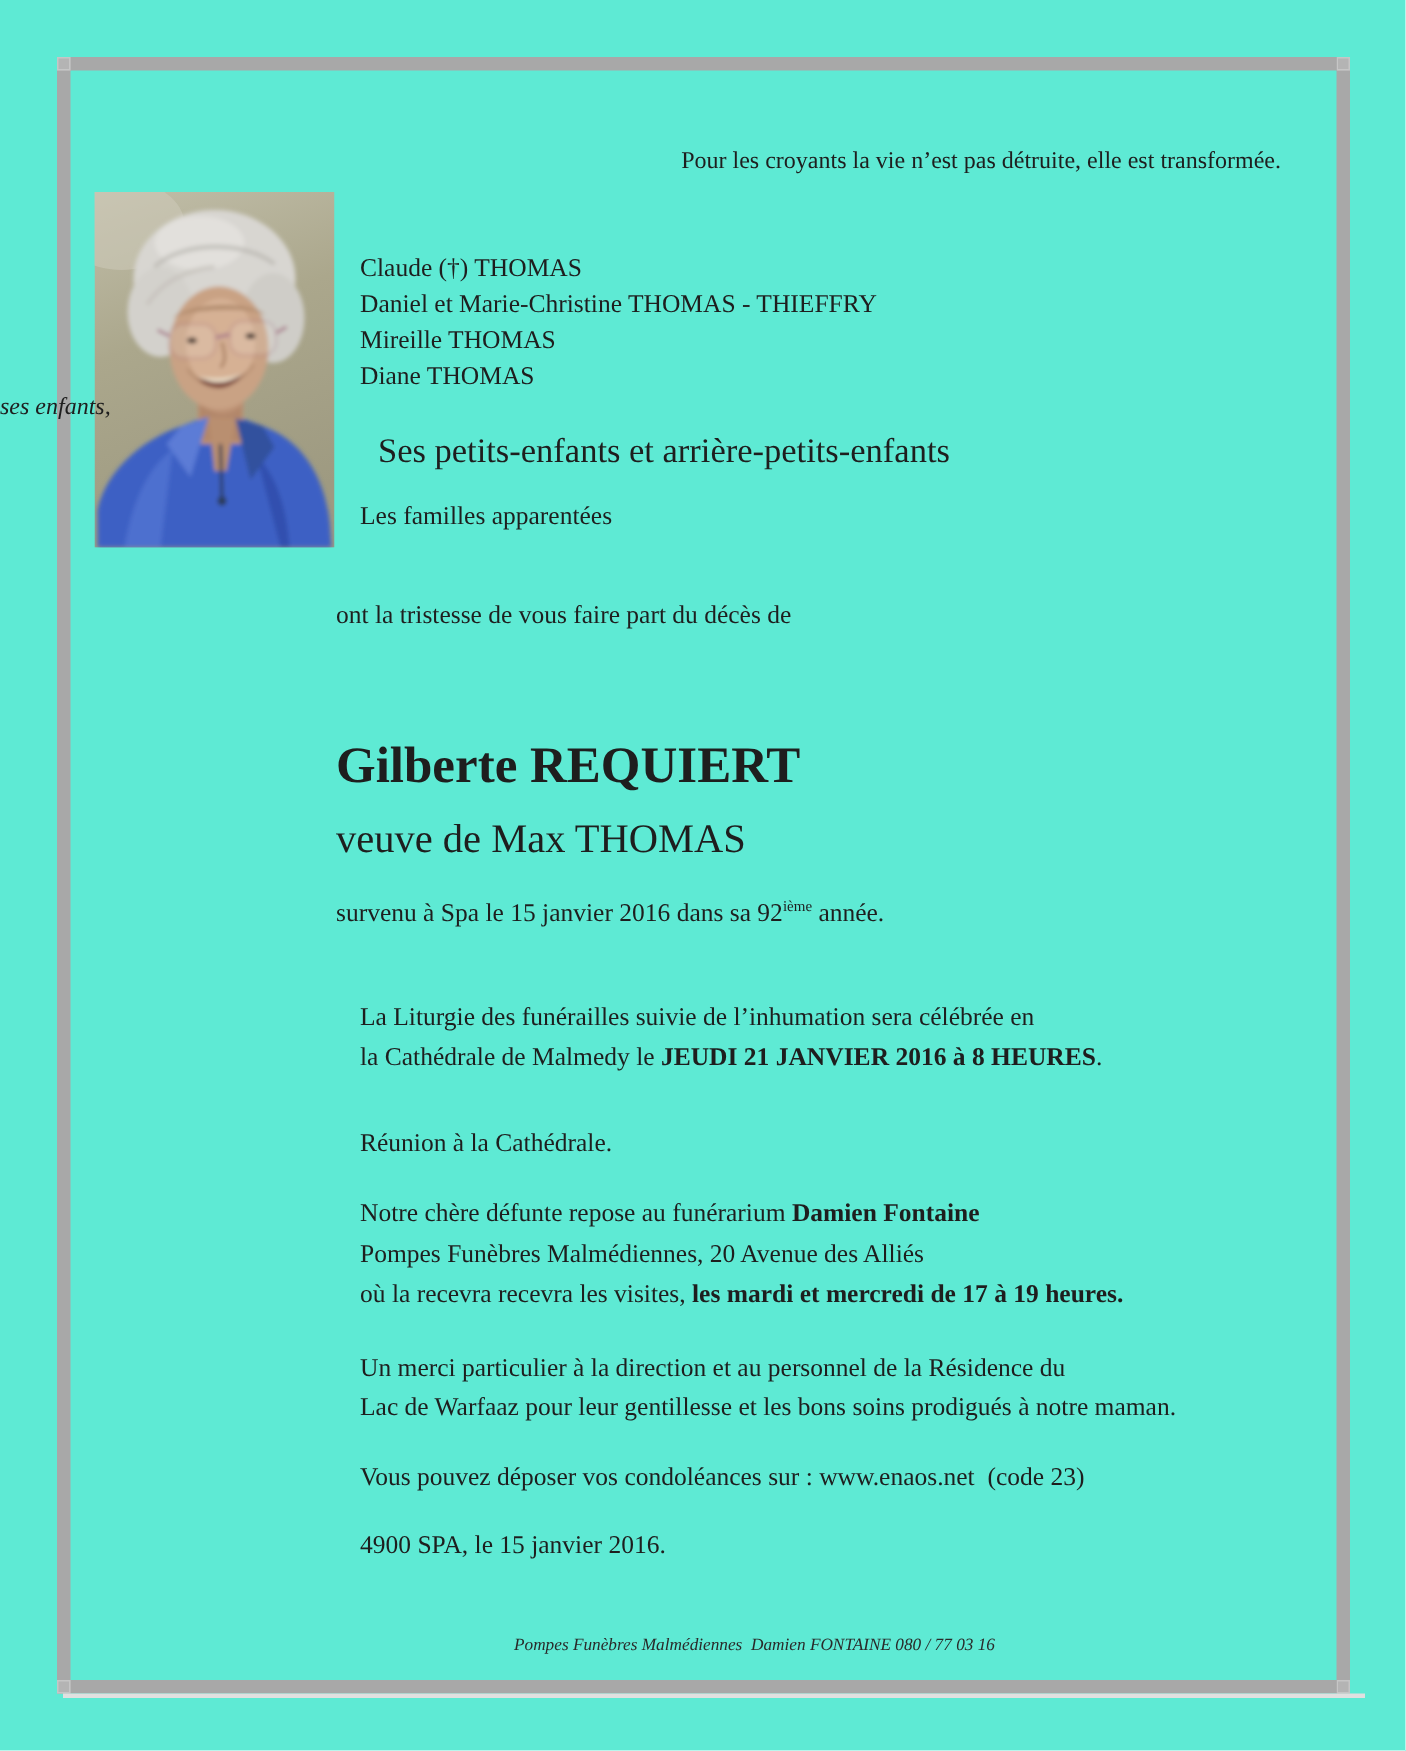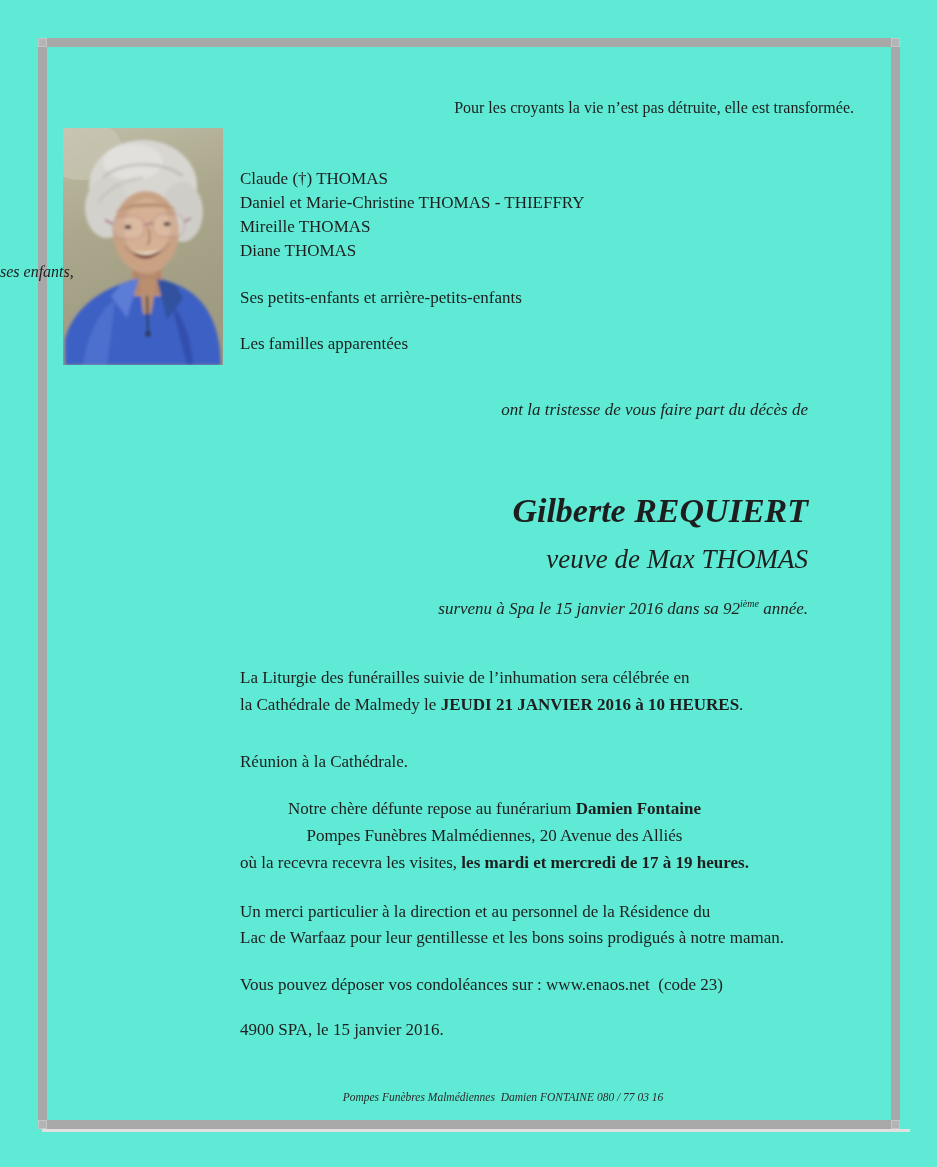--- a/index.html
+++ b/index.html
@@ -21,33 +21,33 @@
   }
   .abs { position:absolute; }
   .epigraph {
     left:0; top:99px; width:854px; text-align:right; font-size:16px;
   }
   .names { left:240px; top:167px; font-size:17px; line-height:24px; }
   .ses-enfants {
     left:0; top:263px; width:876px; 
     font-style:italic; font-size:16px;
   }
-  .grandchildren { left:240px; top:288px; font-size:17px; }
+  .grandchildren { left:252px; top:288px; font-size:23px; }
   .families { left:240px; top:334px; font-size:17px; }
-  .centerband { left:248px; width:560px; text-align:right;font-style:italic; }
+  .centerband { left:224px; width:560px; text-align:left; }
   .intro { top:400px; font-size:17px; }
   .honorific { top:444px; font-size:33px; }
   .deceased { top:492px; font-size:34px; font-weight:bold; }
   .widow { top:544px; font-size:27px; }
   .death-info { top:599px; font-size:17px; }
   .death-info sup { font-size:10px; line-height:0; }
   .bodytext { left:240px; font-size:17px; line-height:27px; }
   .liturgy { top:664px; }
   .meeting { top:748px; }
-  .funerarium { top:795px;text-align:center; }
+  .funerarium { top:795px; }
   .thanks { top:899px; line-height:26px; }
   .condolences { top:971px; white-space:pre-wrap; }
   .citydate { top:1016px; }
   .footer {
     left:166px; top:1091px; width:674px; text-align:center;
     font-style:italic; font-size:11.5px; white-space:pre-wrap; color:#2a2a2a;
   }
   .b { font-weight:bold; }
   .photo { left:63px; top:128px; width:160px; height:237px; }
 </style>
@@ -135,21 +135,21 @@
   <div class="abs centerband deceased">Gilberte REQUIERT</div>
   <div class="abs centerband widow">veuve de Max THOMAS</div>
 
   <div class="abs centerband death-info">
     <span>survenu à Spa le 15 janvier 2016 dans sa 92</span><sup>ième</sup><span> année.</span>
   </div>
 
   <div class="abs bodytext liturgy">
     <div>La Liturgie des funérailles suivie de l’inhumation sera célébrée en</div>
     <div>
-      <span>la Cathédrale de Malmedy le </span><span class="b">JEUDI 21 JANVIER 2016 à 10 HEURES</span><span>.</span>
+      <span>la Cathédrale de Malmedy le </span><span class="b">JEUDI 21 JANVIER 2016 à 8 HEURES</span><span>.</span>
     </div>
   </div>
 
   <div class="abs bodytext meeting">Réunion à la Cathédrale.</div>
 
   <div class="abs bodytext funerarium">
     <div>
       <span>Notre chère défunte repose au funérarium </span><span class="b">Damien Fontaine</span>
     </div>
     <div>Pompes Funèbres Malmédiennes, 20 Avenue des Alliés</div>

